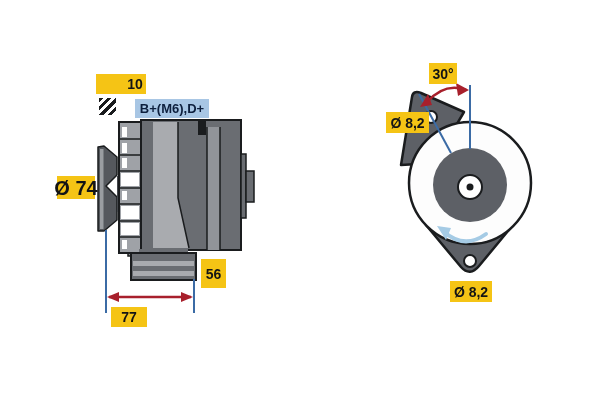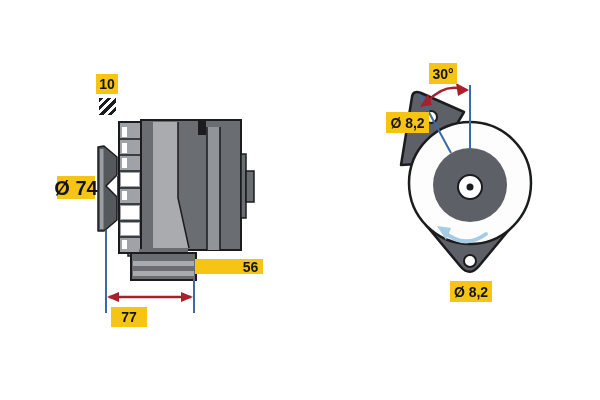--- a/index.html
+++ b/index.html
@@ -107,28 +107,29 @@
         <polygon points="469,90 456,83 458,96" fill="#a8202c"></polygon>
       </g>
 
       <g>
         <path d="M486,234 Q464,250 443,231" fill="none" stroke="#a5cbe5" stroke-width="4" stroke-linecap="round"></path>
         <polygon points="437,226 451,228 446,240" fill="#a5cbe5"></polygon>
       </g>
     </g>
   </svg>
 
-  <div class="lbl" style="left:96px;top:74px;width:22px;height:20px;">10</div>
+  <div class="lbl" style="left:96px;top:74px;width:22px;height:20px;padding-left:28px;">10</div>
 
   <div class="hatch"></div>
 
+  <div class="lbl blue" style="left:135px;top:99px;width:74px;height:19px;">B+(M6),D+</div>
 
   <div class="lbl" style="left:57px;top:176px;width:38px;height:23px;font-size:20px;">Ø 74</div>
 
-  <div class="lbl" style="left:195px;top:259px;width:25px;height:15px;padding-left:43px;">56</div>
+  <div class="lbl" style="left:201px;top:259px;width:25px;height:29px;">56</div>
 
   <div class="lbl" style="left:111px;top:307px;width:36px;height:20px;">77</div>
 
   <div class="lbl" style="left:429px;top:63px;width:28px;height:21px;">30°</div>
 
   <div class="lbl" style="left:386px;top:112px;width:43px;height:21px;">Ø 8,2</div>
 
   <div class="lbl" style="left:450px;top:281px;width:42px;height:21px;">Ø 8,2</div>
 
 </div>

